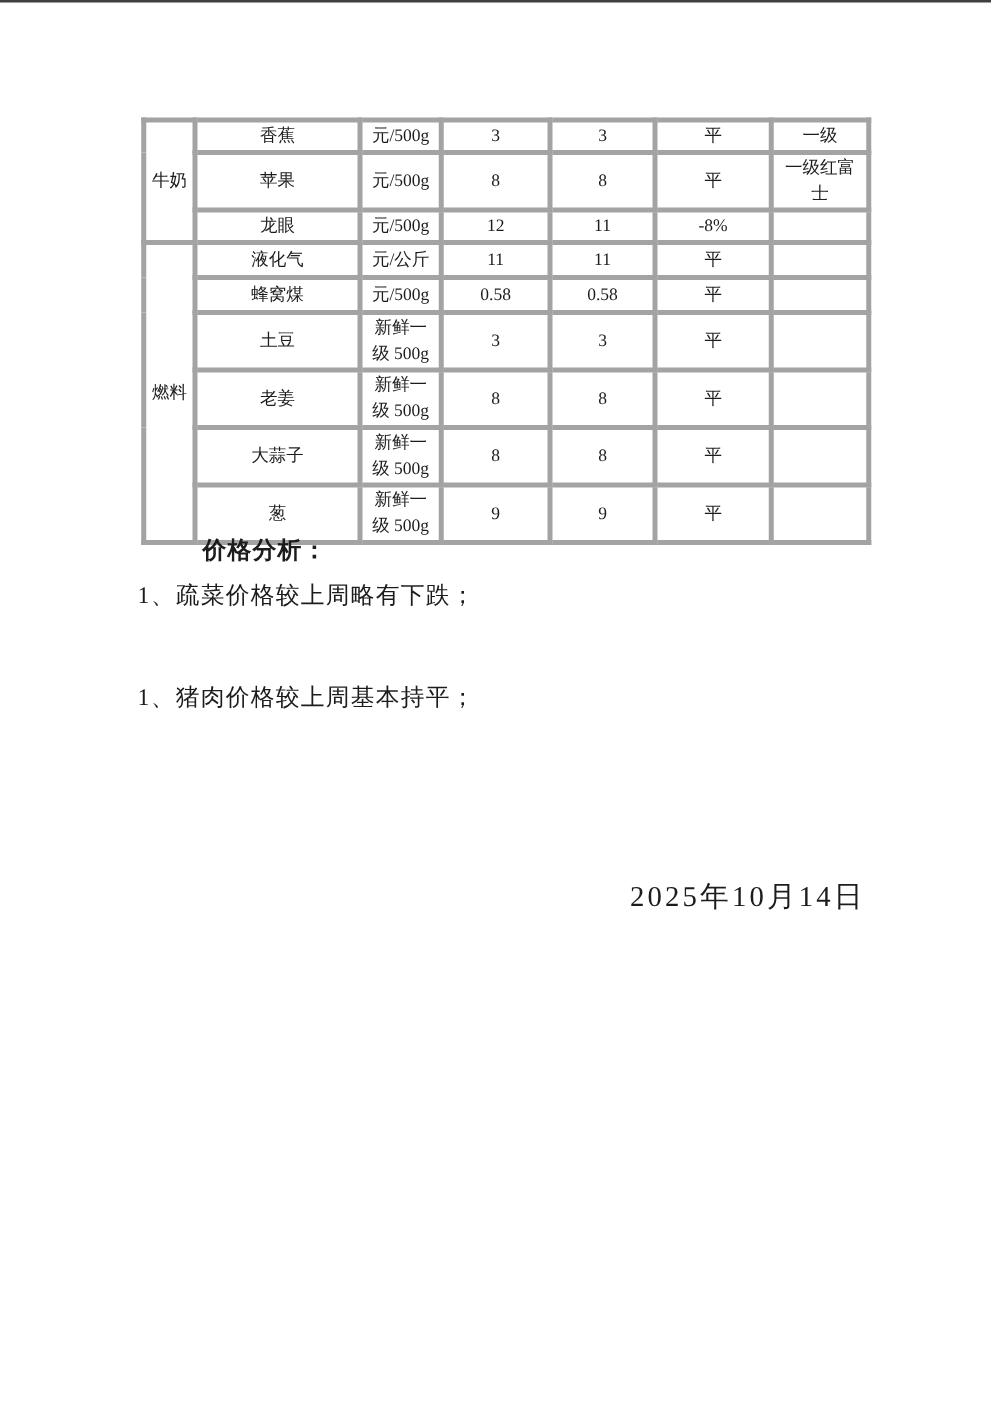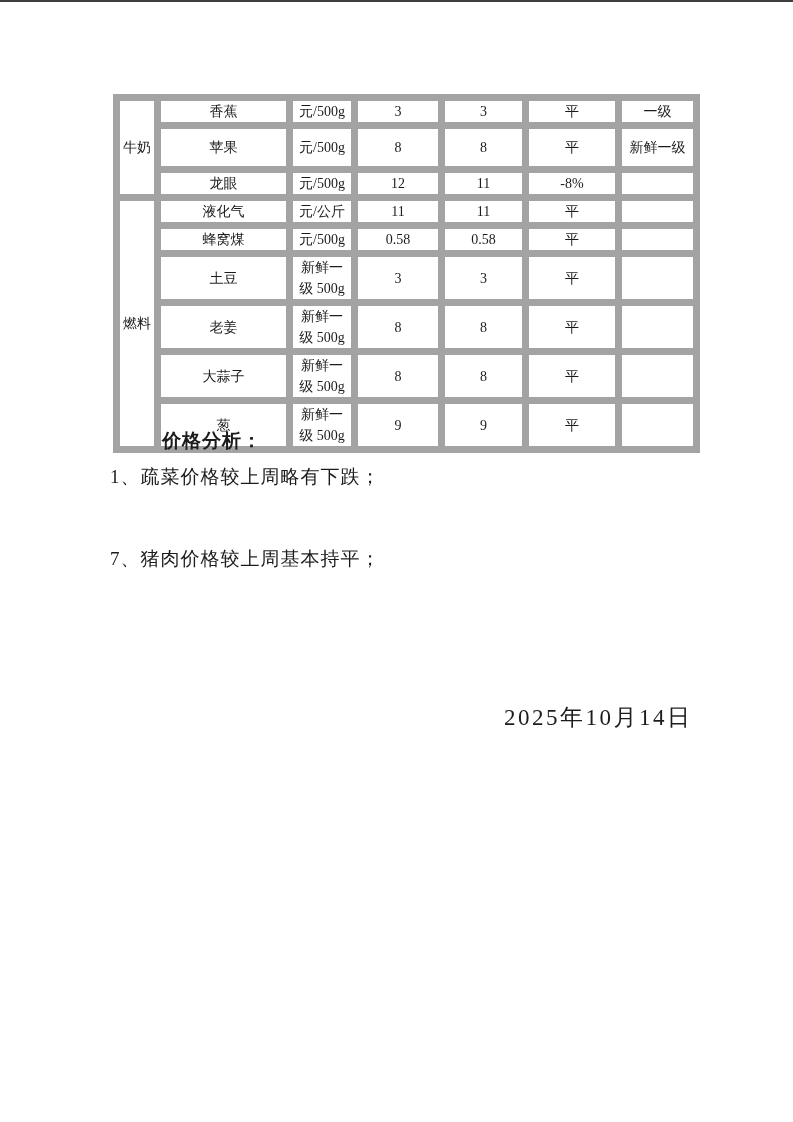--- a/index.html
+++ b/index.html
@@ -24,21 +24,21 @@
   }
   table.price-table {
     position: absolute;
     left: 113px;
     top: 94px;
     width: 580px;
     border-collapse: collapse;
     table-layout: fixed;
   }
   table.price-table td {
-    border: 7px solid #a3a3a3;
+    border: 4px solid #a3a3a3;
     text-align: center;
     vertical-align: middle;
     font-size: 14px;
     line-height: 1.5;
     padding: 0 3px;
     overflow: hidden;
   }
   td.c-group {
     vertical-align: top;
     line-height: 20px;
@@ -114,21 +114,21 @@
         <td class="c-p2">3</td>
         <td class="c-chg">平</td>
         <td class="c-remark">一级</td>
       </tr>
       <tr class="r2">
         <td class="c-name">苹果</td>
         <td class="c-unit">元/500g</td>
         <td class="c-p1">8</td>
         <td class="c-p2">8</td>
         <td class="c-chg">平</td>
-        <td class="c-remark">新鲜一级</td>
+        <td class="c-remark">一级红富士</td>
       </tr>
       <tr class="r3">
         <td class="c-name">龙眼</td>
         <td class="c-unit">元/500g</td>
         <td class="c-p1">12</td>
         <td class="c-p2">11</td>
         <td class="c-chg">-8%</td>
         <td class="c-remark"></td>
       </tr>
       <tr class="r4">
@@ -178,16 +178,16 @@
         <td class="c-p1">9</td>
         <td class="c-p2">9</td>
         <td class="c-chg">平</td>
         <td class="c-remark"></td>
       </tr>
     </tbody>
   </table>
 
   <div class="analysis-heading">价格分析：</div>
   <div class="analysis-item analysis-item-1">1、疏菜价格较上周略有下跌；</div>
-  <div class="analysis-item analysis-item-3">7、猪肉价格较上周基本持平；</div>
+  <div class="analysis-item analysis-item-3">1、猪肉价格较上周基本持平；</div>
 
   <div class="date-line">2025年10月14日</div>
 </div>
 
 </body></html>

